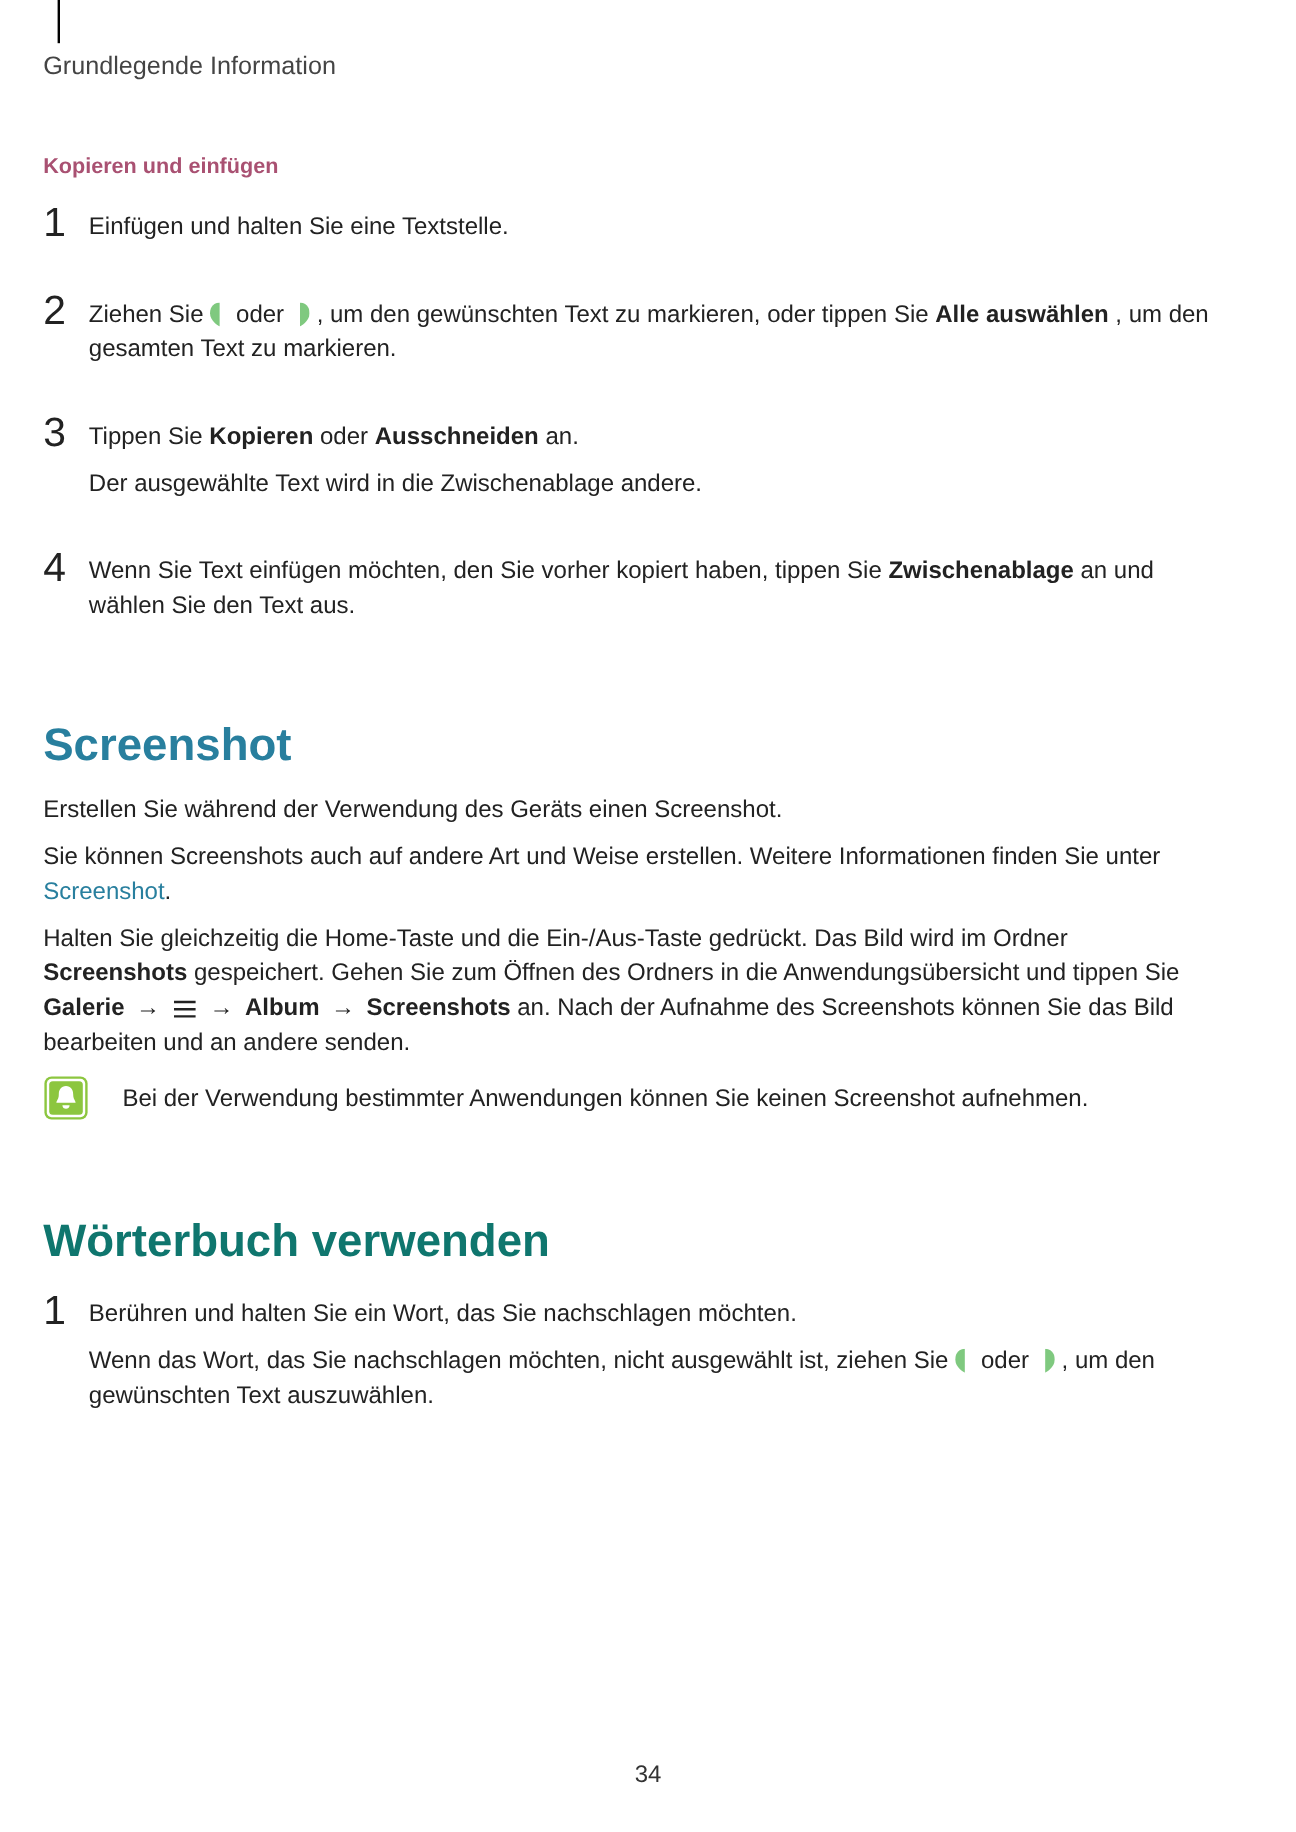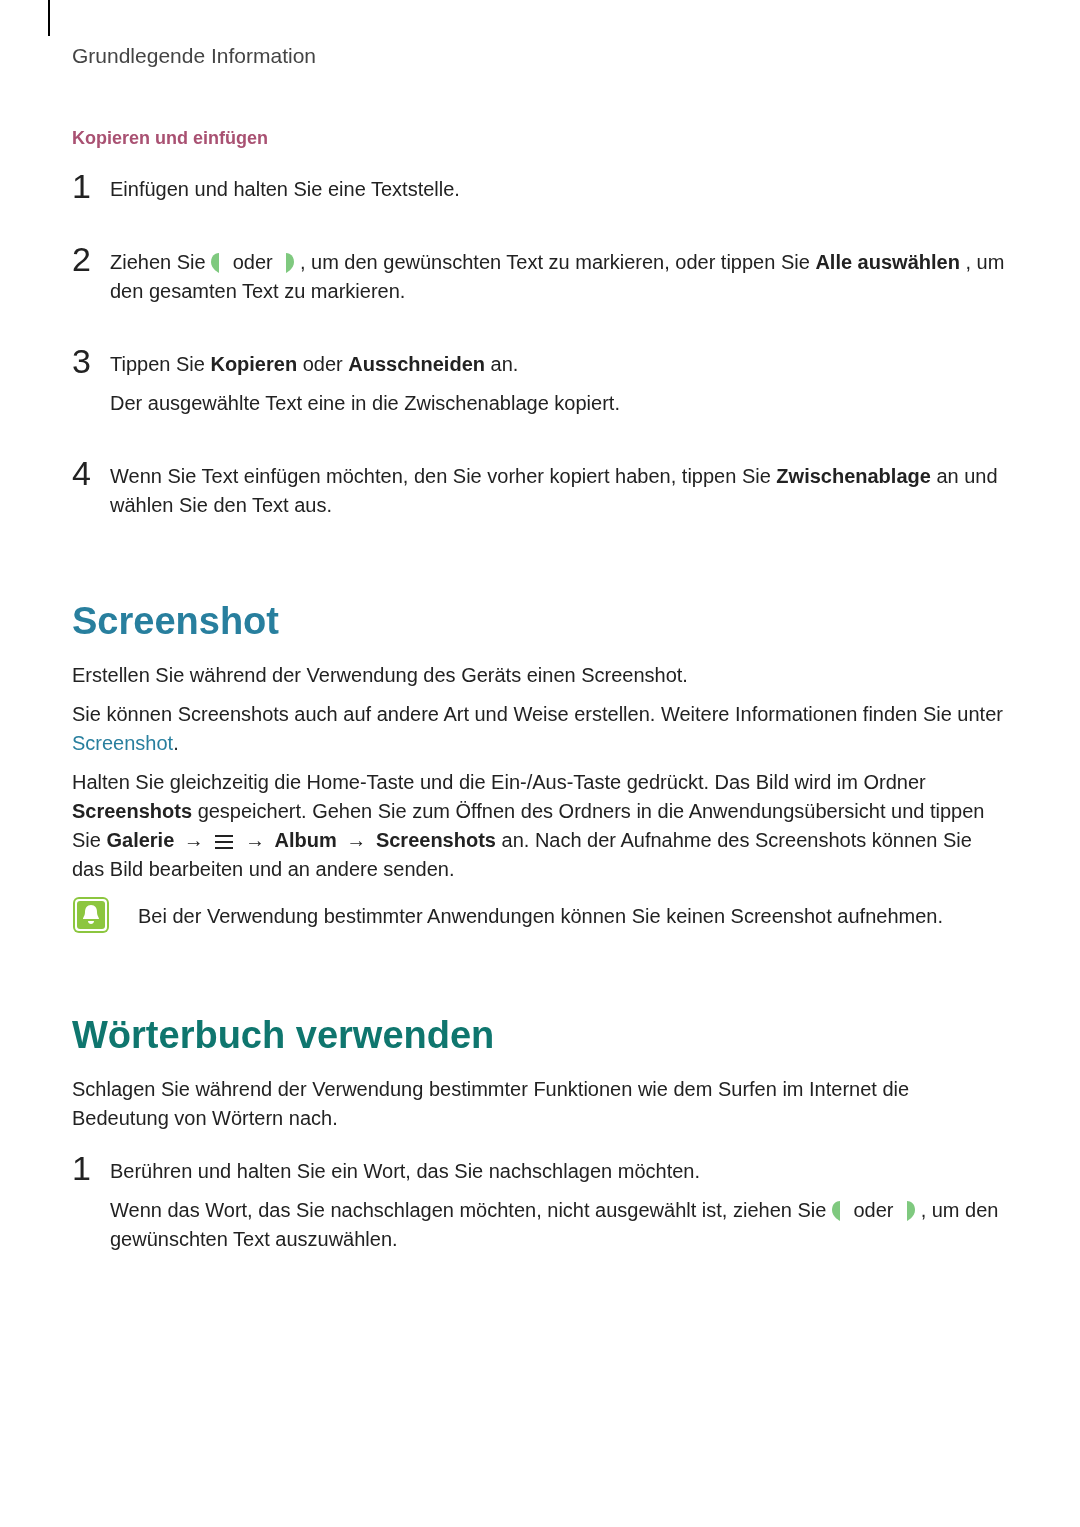--- a/index.html
+++ b/index.html
@@ -6,21 +6,21 @@
     margin: 0;
     padding: 0;
     font-family: -apple-system, "Segoe UI", Arial, Helvetica, sans-serif;
     background: #fff;
     color: #222;
   }
   .page {
     width: 1080px;
     min-height: 1527px;
     box-sizing: border-box;
-    padding: 36px 72px 40px 72px;
+    padding: 36px 72px 40px 36px;
     position: relative;
   }
   .left-tick {
     position: absolute;
     left: 48px;
     top: 0;
     width: 2px;
     height: 36px;
     background: #000;
   }
@@ -181,21 +181,21 @@
     <div class="numitem">
       <div class="num">3</div>
       <div class="body">
         <p>
           <span>Tippen Sie </span>
           <b>Kopieren</b>
           <span> oder </span>
           <b>Ausschneiden</b>
           <span> an.</span>
         </p>
-        <p>Der ausgewählte Text eine in die Zwischenablage kopiert.</p>
+        <p>Der ausgewählte Text wird in die Zwischenablage andere.</p>
       </div>
     </div>
 
     <div class="numitem">
       <div class="num">4</div>
       <div class="body">
         <p>
           <span>Wenn Sie Text einfügen möchten, den Sie vorher kopiert haben, tippen Sie </span>
           <b>Zwischenablage</b>
           <span> an und wählen Sie den Text aus.</span>
@@ -242,21 +242,20 @@
         <rect x="5" y="5" width="28" height="28" rx="3" fill="#8cc63f"></rect>
         <path d="M19 9 C15 9 13 12 13 16 C13 20 11 21 11 23 L27 23 C27 21 25 20 25 16 C25 12 23 9 19 9 Z" fill="#fff"></path>
         <path d="M16 25 L22 25 C22 27 20.5 28 19 28 C17.5 28 16 27 16 25 Z" fill="#fff"></path>
       </svg>
     </div>
     <div class="note-text">Bei der Verwendung bestimmter Anwendungen können Sie keinen Screenshot aufnehmen.</div>
   </div>
 
   <div class="main-heading2">Wörterbuch verwenden</div>
 
-  <p class="para">Schlagen Sie während der Verwendung bestimmter Funktionen wie dem Surfen im Internet die Bedeutung von Wörtern nach.</p>
 
   <div class="numlist" style="margin-top:18px;">
     <div class="numitem">
       <div class="num">1</div>
       <div class="body">
         <p>Berühren und halten Sie ein Wort, das Sie nachschlagen möchten.</p>
         <p>
           <span>Wenn das Wort, das Sie nachschlagen möchten, nicht ausgewählt ist, ziehen Sie </span>
           <span class="inline-handle">
             <svg viewBox="0 0 16 20" width="16" height="20">
@@ -268,13 +267,14 @@
             <svg viewBox="0 0 16 20" width="16" height="20">
                 <path d="M8 0 C12 0 16 3 16 9 C16 16 8 20 8 20 L8 0 Z" fill="#7fc97f"></path>
               </svg>
           </span>
           <span>, um den gewünschten Text auszuwählen.</span>
         </p>
       </div>
     </div>
   </div>
 
+  <div class="page-number">34</div>
 </div>
 
 </body></html>

